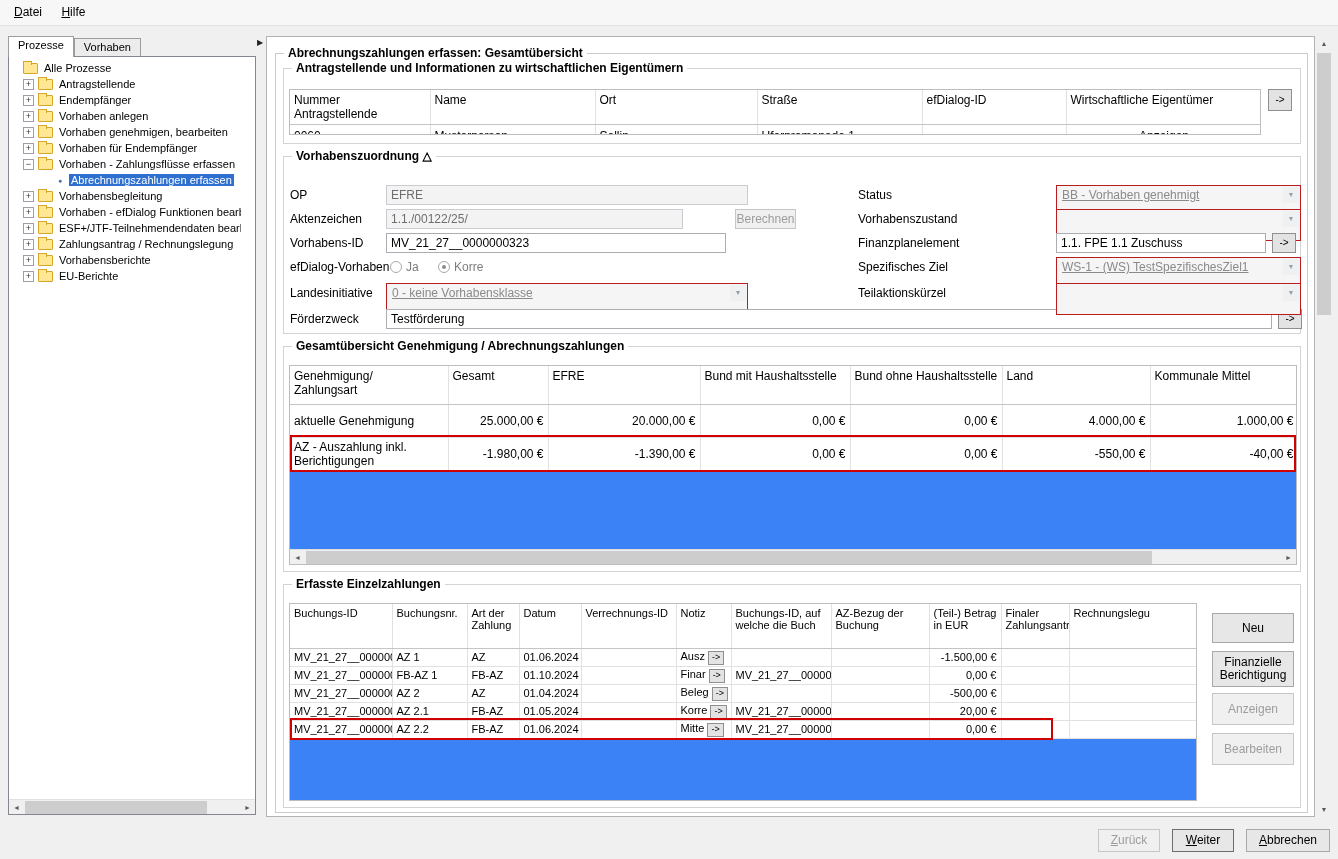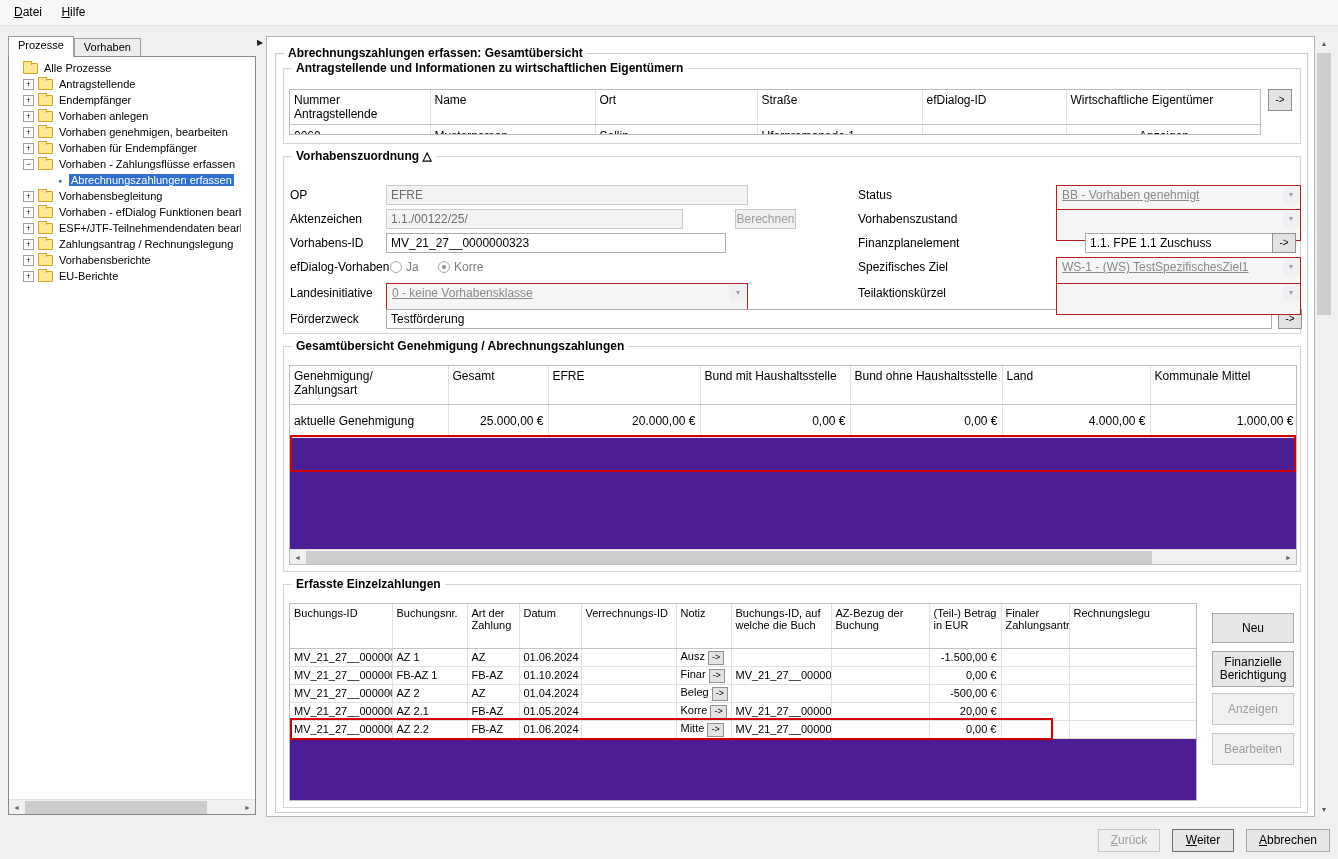--- a/index.html
+++ b/index.html
@@ -44,21 +44,21 @@
 
   
   .main-panel { position:absolute; left:266px; top:36px; width:1049px; height:781px;
                 background:#fff; border:1px solid #b3b3b3; }
   .collapse-arrow { position:absolute; left:257px; top:38px; font-size:8px; color:#222; }
   .groupbox { position:absolute; border:1px solid #d3d3d8; background:#fff; }
   .groupbox > .legend { position:absolute; top:-8px; left:8px; background:#fff;
                         padding:0 4px; font-weight:bold; font-size:12px; white-space:nowrap; }
 
   
-  .grid-wrap { position:absolute; background:#4c1d95; border:1px solid #bdbdbd; overflow:hidden; }
+  .grid-wrap { position:absolute; background:#3b82f6; border:1px solid #bdbdbd; overflow:hidden; }
   table.grid { border-collapse:collapse; table-layout:fixed; width:100%; }
   table.grid th { font-weight:normal; text-align:left; vertical-align:top; overflow:hidden;
                   border-right:1px solid #e1e1e1; border-bottom:1px solid #c5c5c5;
                   padding:3px 4px; white-space:pre-line; background:#fff; }
   table.grid td { overflow:hidden; white-space:nowrap; border-right:1px solid #e1e1e1;
                   border-bottom:1px solid #e1e1e1; padding:1px 4px; background:#fff; }
   td.num, th.num { text-align:right; }
   td.ctr { text-align:center; }
 
   .mini-arrow { display:inline-block; background:#e3e3e3; border:1px solid #8f8f8f;
@@ -261,21 +261,21 @@
         <input class="tinput" style="left: 102px; top: 152px; width: 886px;" readonly="" value="Testförderung">
         <span class="sq-btn" style="left:994px; top:152px; width:24px; height:20px; line-height:17px;">-&gt;</span>
 
         <span class="flabel" style="left:574px; top:28px;">Status</span>
         <span class="combo" style="left:772px; top:28px; width:245px;"><span>BB - Vorhaben genehmigt</span><span class="arrow">▼</span></span>
 
         <span class="flabel" style="left:574px; top:52px;">Vorhabenszustand</span>
         <span class="combo" style="left:772px; top:52px; width:245px;"><span></span><span class="arrow">▼</span></span>
 
         <span class="flabel" style="left:574px; top:76px;">Finanzplanelement</span>
-        <input class="tinput" style="left: 772px; top: 76px; width: 210px; margin-left: 29px;" readonly="" value="1.1. FPE 1.1 Zuschuss">
+        <input class="tinput" style="left: 772px; top: 76px; width: 210px;" readonly="" value="1.1. FPE 1.1 Zuschuss">
         <span class="sq-btn" style="left:988px; top:76px; width:24px; height:20px; line-height:17px;">-&gt;</span>
 
         <span class="flabel" style="left:574px; top:100px;">Spezifisches Ziel</span>
         <span class="combo" style="left:772px; top:100px; width:245px;"><span>WS-1 - (WS) TestSpezifischesZiel1</span><span class="arrow">▼</span></span>
 
         <span class="flabel" style="left:574px; top:126px;">Teilaktionskürzel</span>
         <span class="combo" style="left:772px; top:126px; width:245px;"><span></span><span class="arrow">▼</span></span>
       </div>
 
       <div class="groupbox" style="left:7px; top:292px; width:1018px; height:226px;">
@@ -306,20 +306,29 @@
             </thead>
             <tbody>
               <tr style="height:33px">
                 <td style="white-space:normal">aktuelle Genehmigung</td>
                 <td class="num">25.000,00 €</td>
                 <td class="num">20.000,00 €</td>
                 <td class="num">0,00 €</td>
                 <td class="num">0,00 €</td>
                 <td class="num">4.000,00 €</td>
                 <td class="num">1.000,00 €</td>
+              </tr>
+              <tr style="height:33px">
+                <td style="white-space:normal">AZ - Auszahlung inkl. Berichtigungen</td>
+                <td class="num">-1.980,00 €</td>
+                <td class="num">-1.390,00 €</td>
+                <td class="num">0,00 €</td>
+                <td class="num">0,00 €</td>
+                <td class="num">-550,00 €</td>
+                <td class="num">-40,00 €</td>
               </tr>
             </tbody>
           </table>
 
           <div class="red-box" style="left:0px; top:69px; width:1006px; height:37px;"></div>
 
           <div class="hscrollbar" style="left:0; bottom:0; width:1006px; border-top:1px solid #dedede;">
             <span class="sb-btn" style="left:0; top:0;">◄</span>
             <span class="sb-thumb" style="left:16px; top:1px; width:846px; height:13px;"></span>
             <span class="sb-btn" style="right:0; top:0;">►</span>

